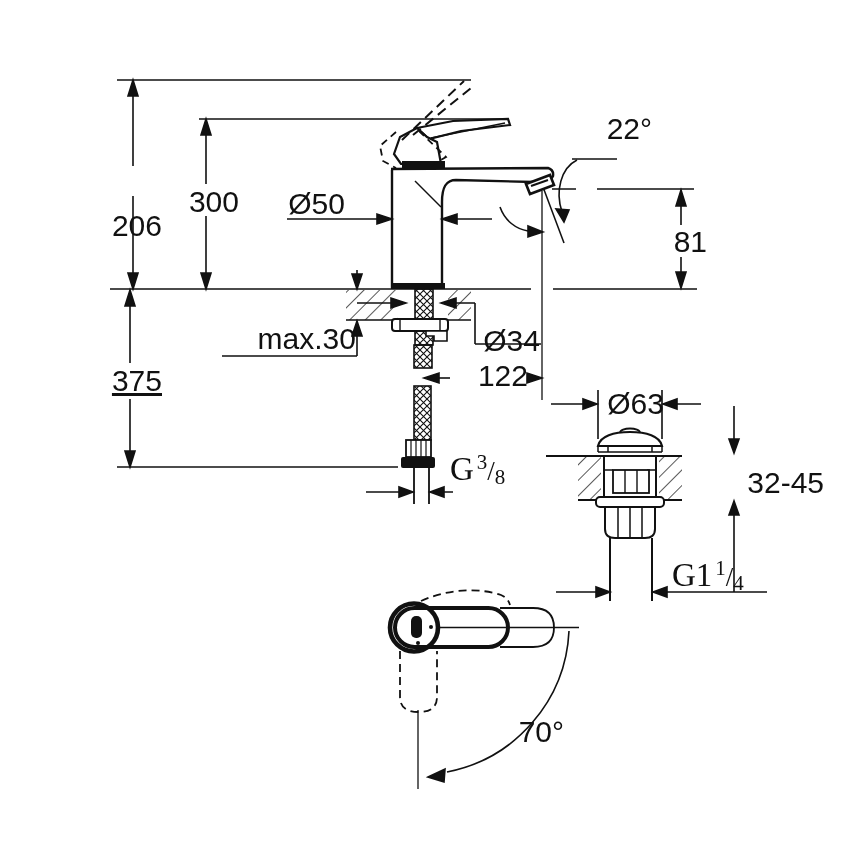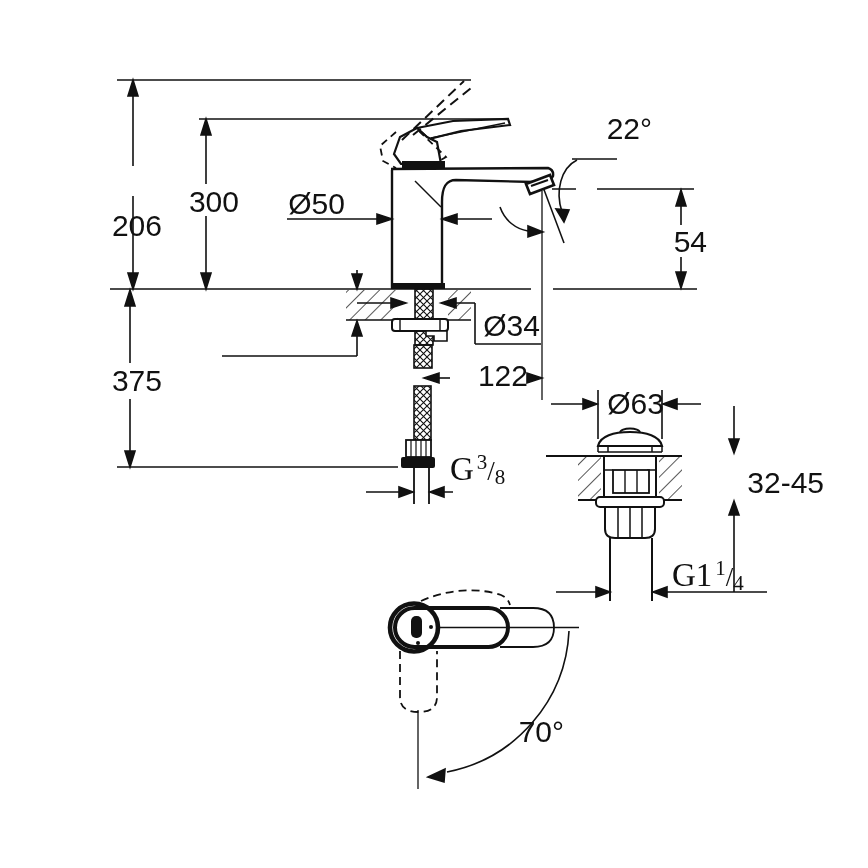--- a/index.html
+++ b/index.html
@@ -167,23 +167,24 @@
     <path d="M400,651 V697 Q400,712 418.5,712 Q437,712 437,697 V651" stroke-width="1.8" stroke-dasharray="8 5"></path>
     <path d="M437,627.5 H579" stroke-width="1.3"></path>
     <path d="M418,710 V789" stroke-width="1.3"></path>
   </g>
 </svg>
 
 <div class="lbl" style="left:98px;top:171px;width:64px;margin-top:40px;">206</div>
 <div class="lbl" style="left:173px;top:187px;width:66px;">300</div>
 <div class="lbl" style="left:273px;top:189px;width:72px;">Ø50</div>
 <div class="lbl" style="left:588px;top:114px;width:64px;">22°</div>
-<div class="lbl" style="left:655px;top:227px;width:52px;">54</div>
-<div class="lbl" style="left:476px;top:311px;width:64px;">Ø34</div>
-<div class="lbl" style="left:96px;top:366px;width:66px;">375</div>
+<div class="lbl" style="left:655px;top:227px;width:52px;">81</div>
+<div class="lbl" style="left:224px;top:324px;width:132px;">max.30</div>
+<div class="lbl" style="left:476px;top:326px;width:64px;">Ø34</div>
+<div class="lbl" style="left:96px;top:366px;width:66px;text-decoration:underline;">375</div>
 <div class="lbl" style="left:452px;top:361px;width:76px;">122</div>
 <div class="lbl frac" style="left:450px;top:452px;"><span>G</span><span class="sup">3</span><span class="slash">/</span><span class="sub">8</span></div>
 <div class="lbl" style="left:598px;top:389px;width:66px;">Ø63</div>
 <div class="lbl" style="left:684px;top:468px;width:92px;margin-left:48px;">32-45</div>
 <div class="lbl frac" style="left:672px;top:558px;"><span>G1</span><span class="sup">1</span><span class="slash">/</span><span class="sub">4</span></div>
 <div class="lbl" style="left:494px;top:717px;width:70px;">70°</div>
 
 </div>
 
 </body></html>

